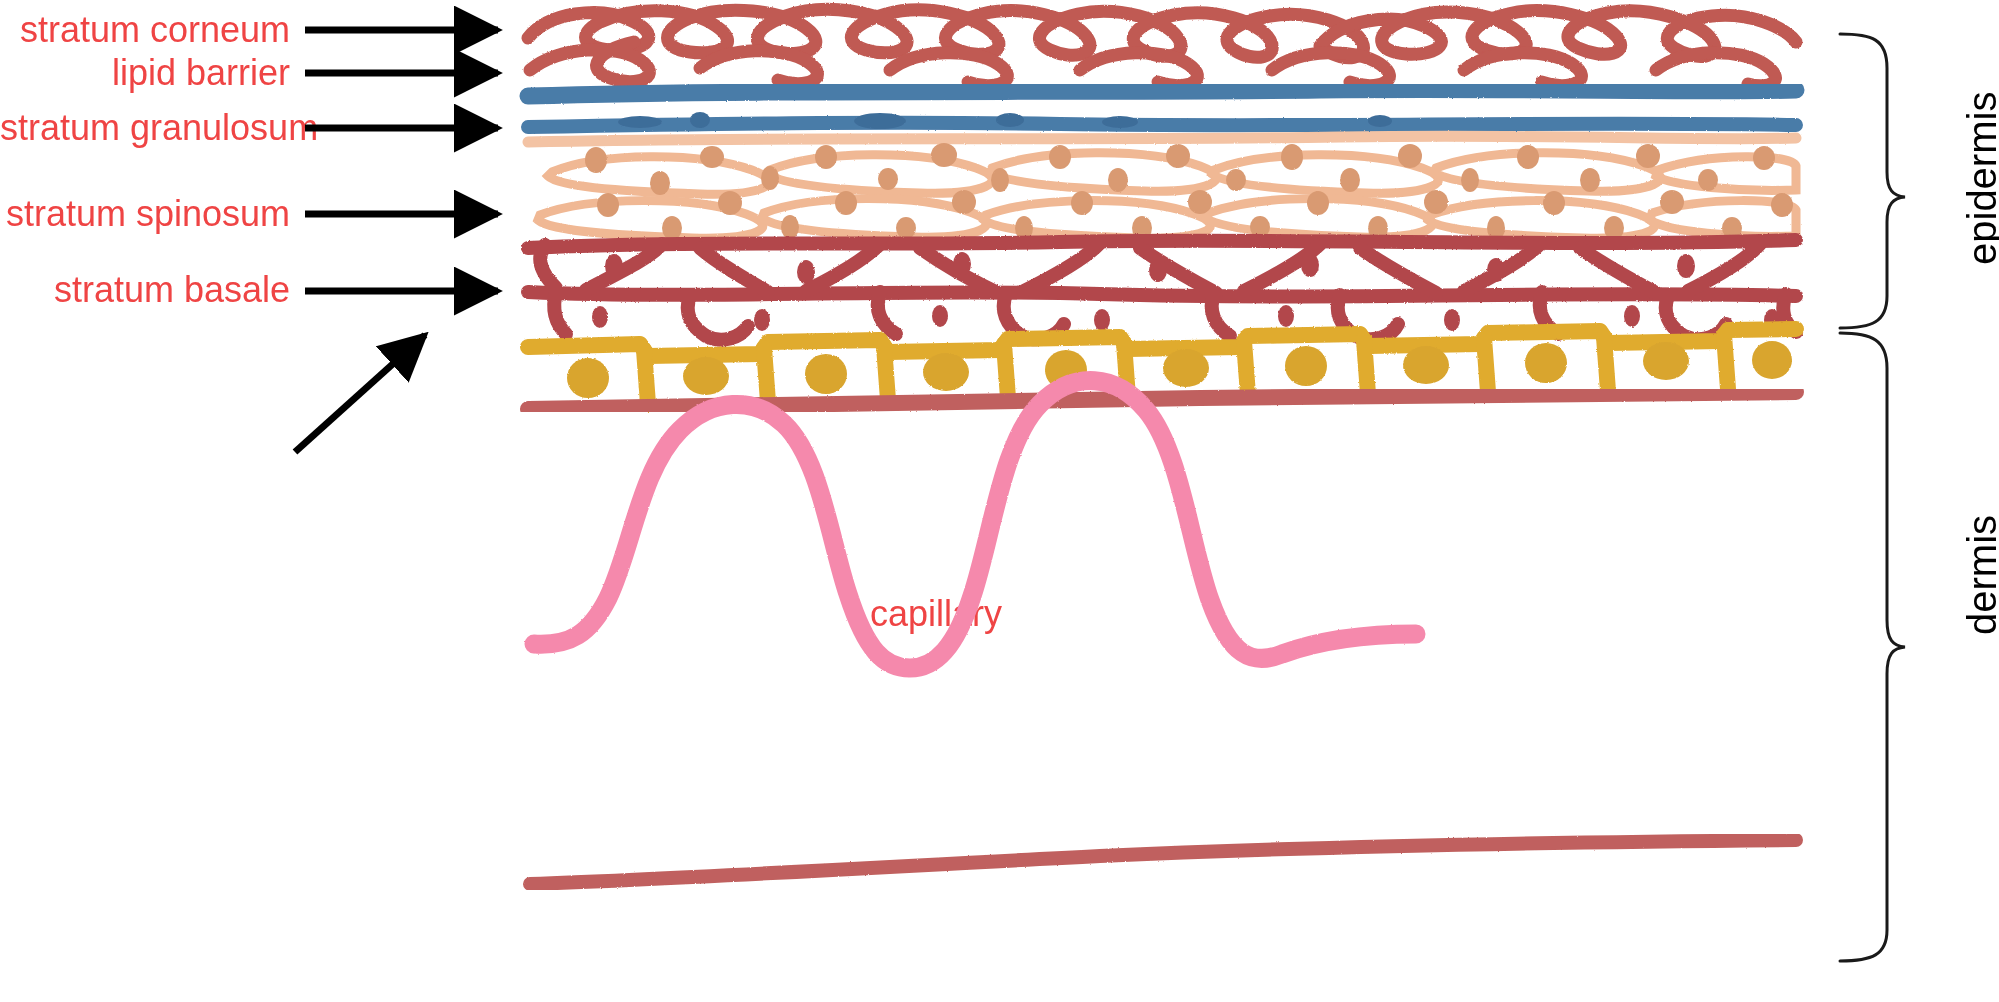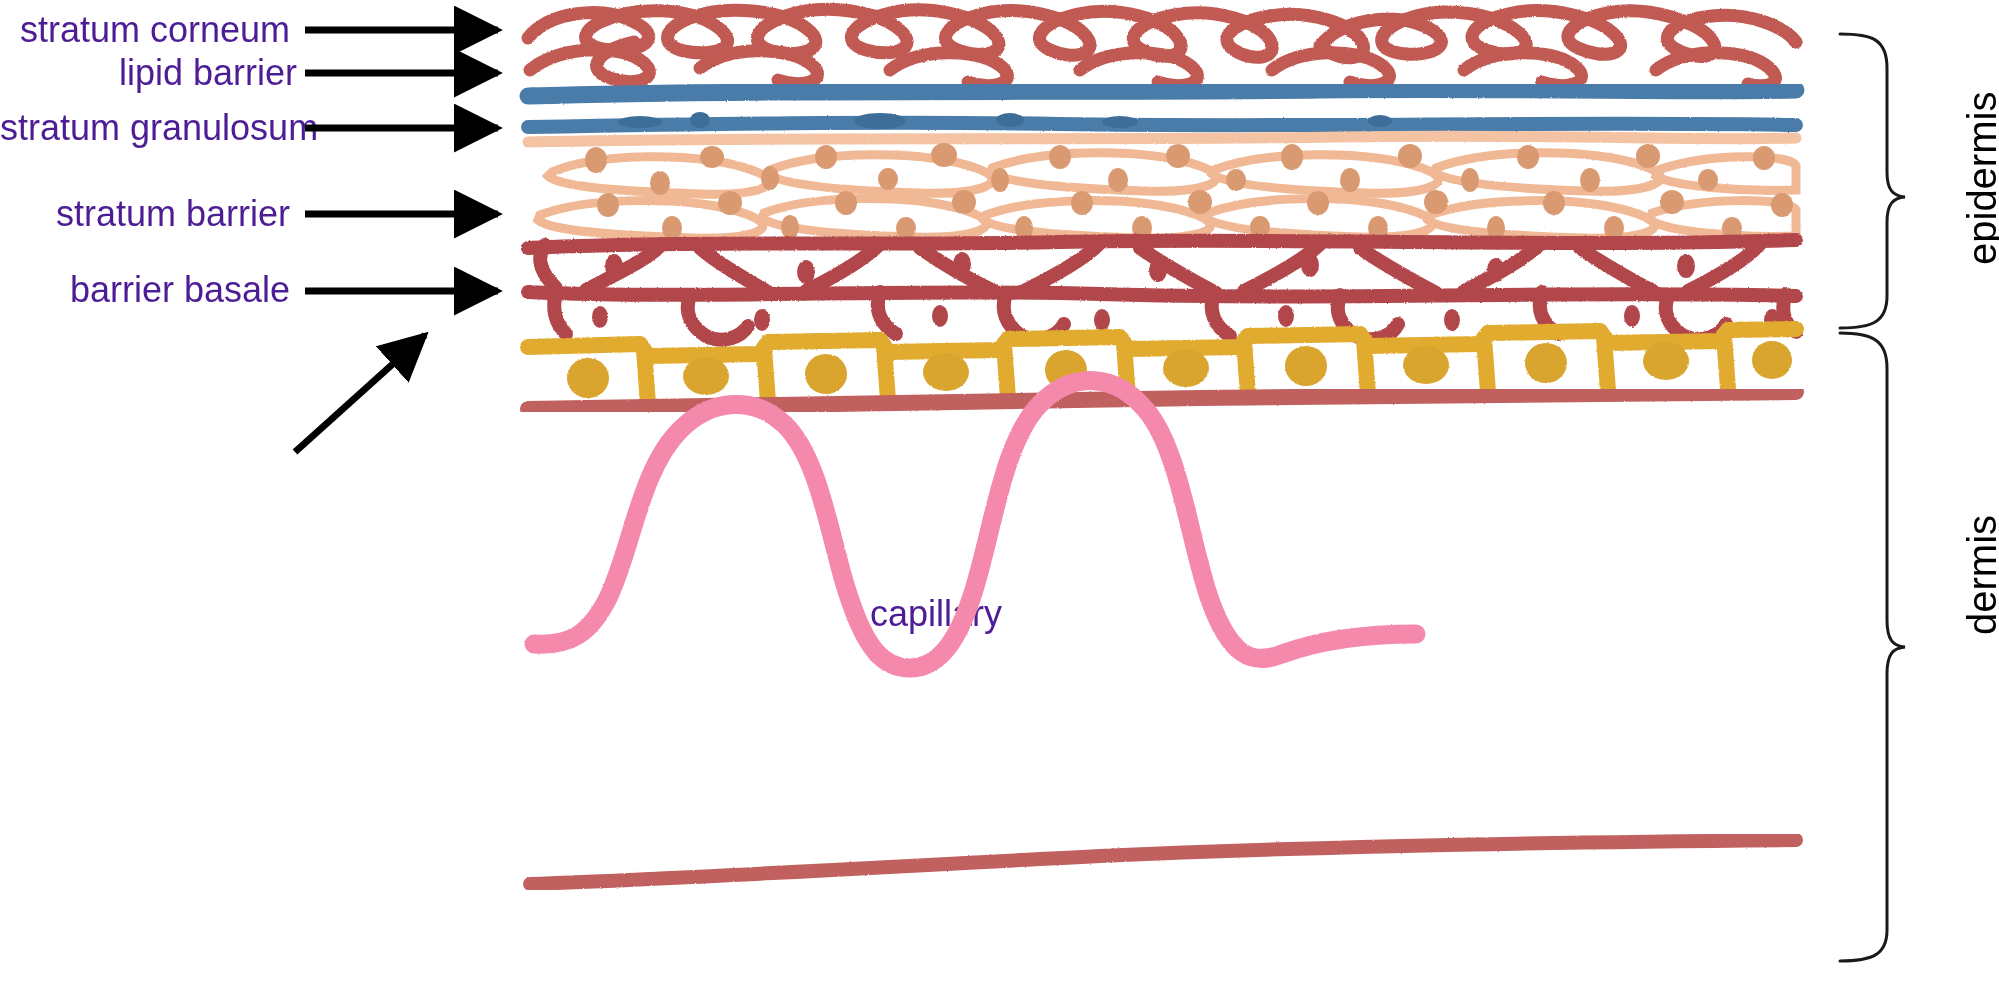--- a/index.html
+++ b/index.html
@@ -1,38 +1,38 @@
 <!DOCTYPE html>
 <html><head>
 <meta charset="utf-8">
 <style>
   html,body{margin:0;padding:0;background:#ffffff;}
   body{width:1999px;height:1002px;overflow:hidden;
        font-family:"Liberation Sans","DejaVu Sans",sans-serif;}
   #root{position:relative;width:1999px;height:1002px;background:#fff;}
-  .lbl{position:absolute;color:#4c1d95;font-size:36px;line-height:1;white-space:nowrap;}
+  .lbl{position:absolute;color:#ef4444;font-size:36px;line-height:1;white-space:nowrap;}
   .lbl.r{text-align:right;}
   svg.layer{position:absolute;left:0;top:0;width:1999px;height:1002px;overflow:visible;}
   .vlbl{position:absolute;color:#000;font-size:40px;white-space:nowrap;
         transform-origin:0 0;}
 </style>
 </head>
 <body>
 
 <div id="root">
 
   <div class="lbl r" style="left:0;top:12px;width:290px;">stratum corneum</div>
 
-  <div class="lbl r" style="left:7px;top:55px;width:290px;">lipid barrier</div>
+  <div class="lbl r" style="left:0;top:55px;width:290px;">lipid barrier</div>
 
   <div class="lbl r" style="left:0;top:110px;width:290px;">stratum granulosum</div>
 
-  <div class="lbl r" style="left:0;top:196px;width:290px;">stratum barrier</div>
-
-  <div class="lbl r" style="left:0;top:272px;width:290px;">barrier basale</div>
+  <div class="lbl r" style="left:0;top:196px;width:290px;">stratum spinosum</div>
+
+  <div class="lbl r" style="left:0;top:272px;width:290px;">stratum basale</div>
 
 
   <div class="lbl" style="left:870px;top:596px;">capillary</div>
 
   <div class="vlbl" style="left:1960px;top:265px;transform:rotate(-90deg);">epidermis</div>
 
   <div class="vlbl" style="left:1960px;top:635px;transform:rotate(-90deg);">dermis</div>
 
   <svg class="layer" viewBox="0 0 1999 1002">
     <defs>

